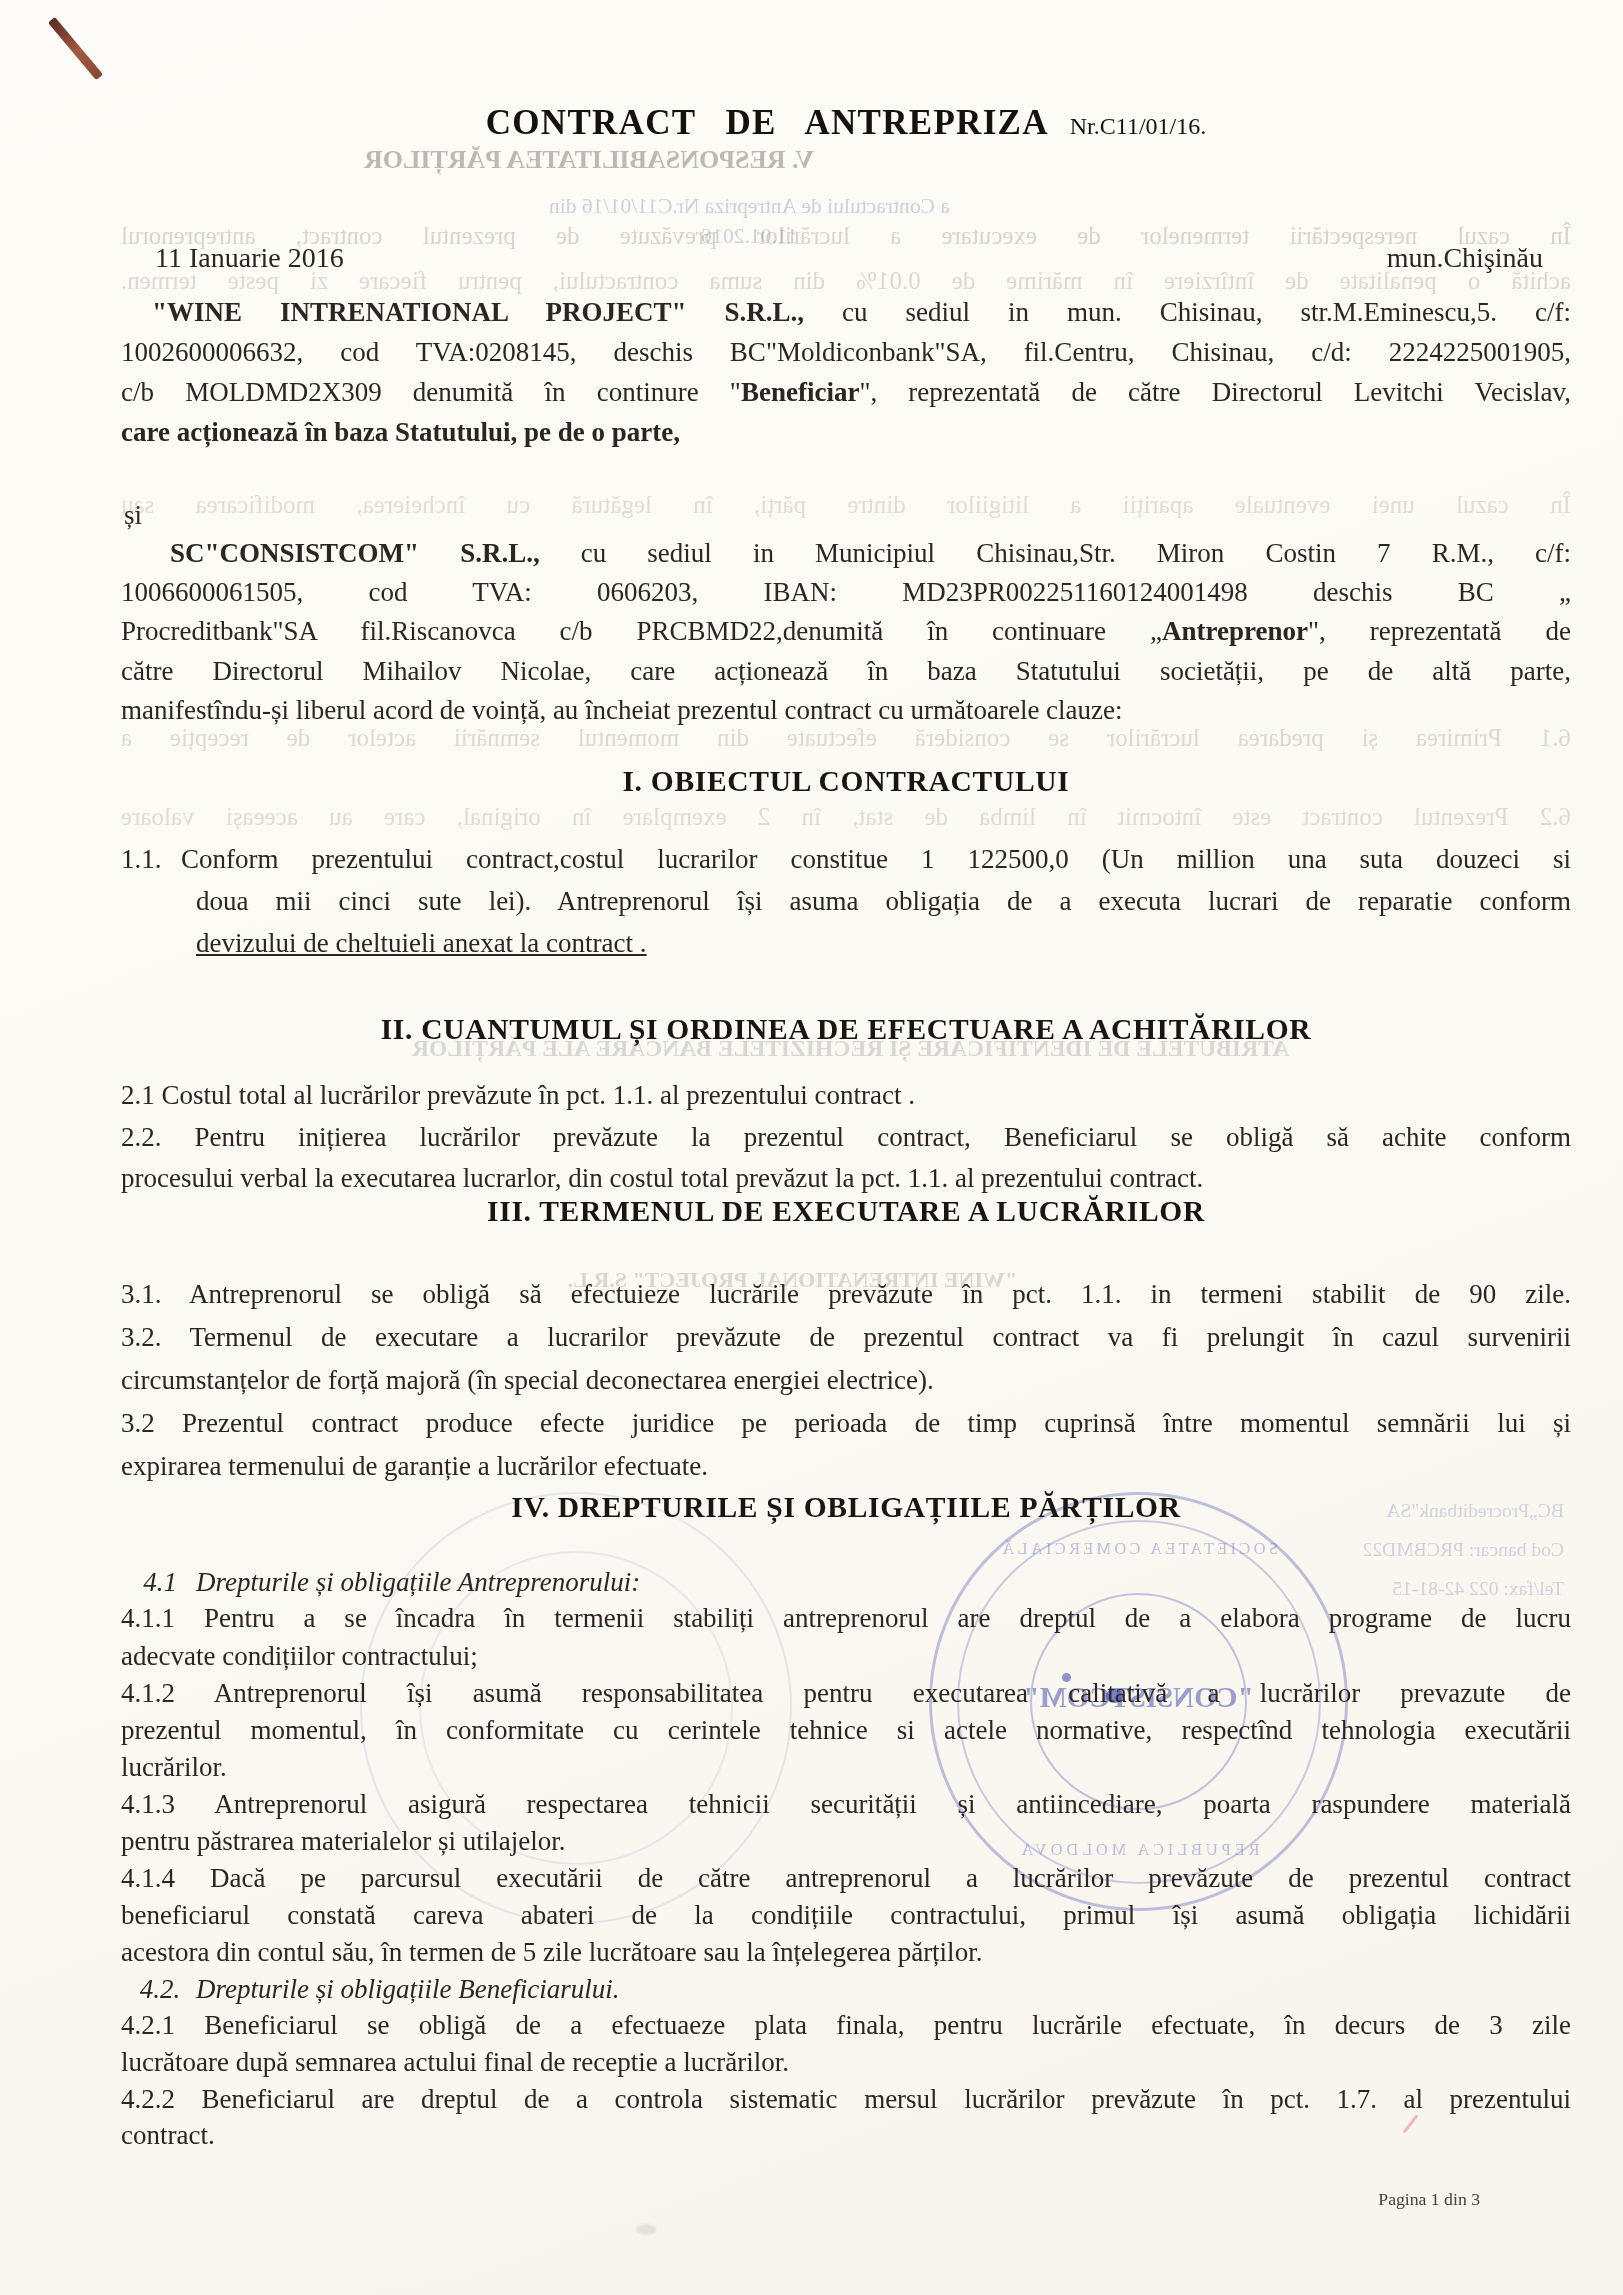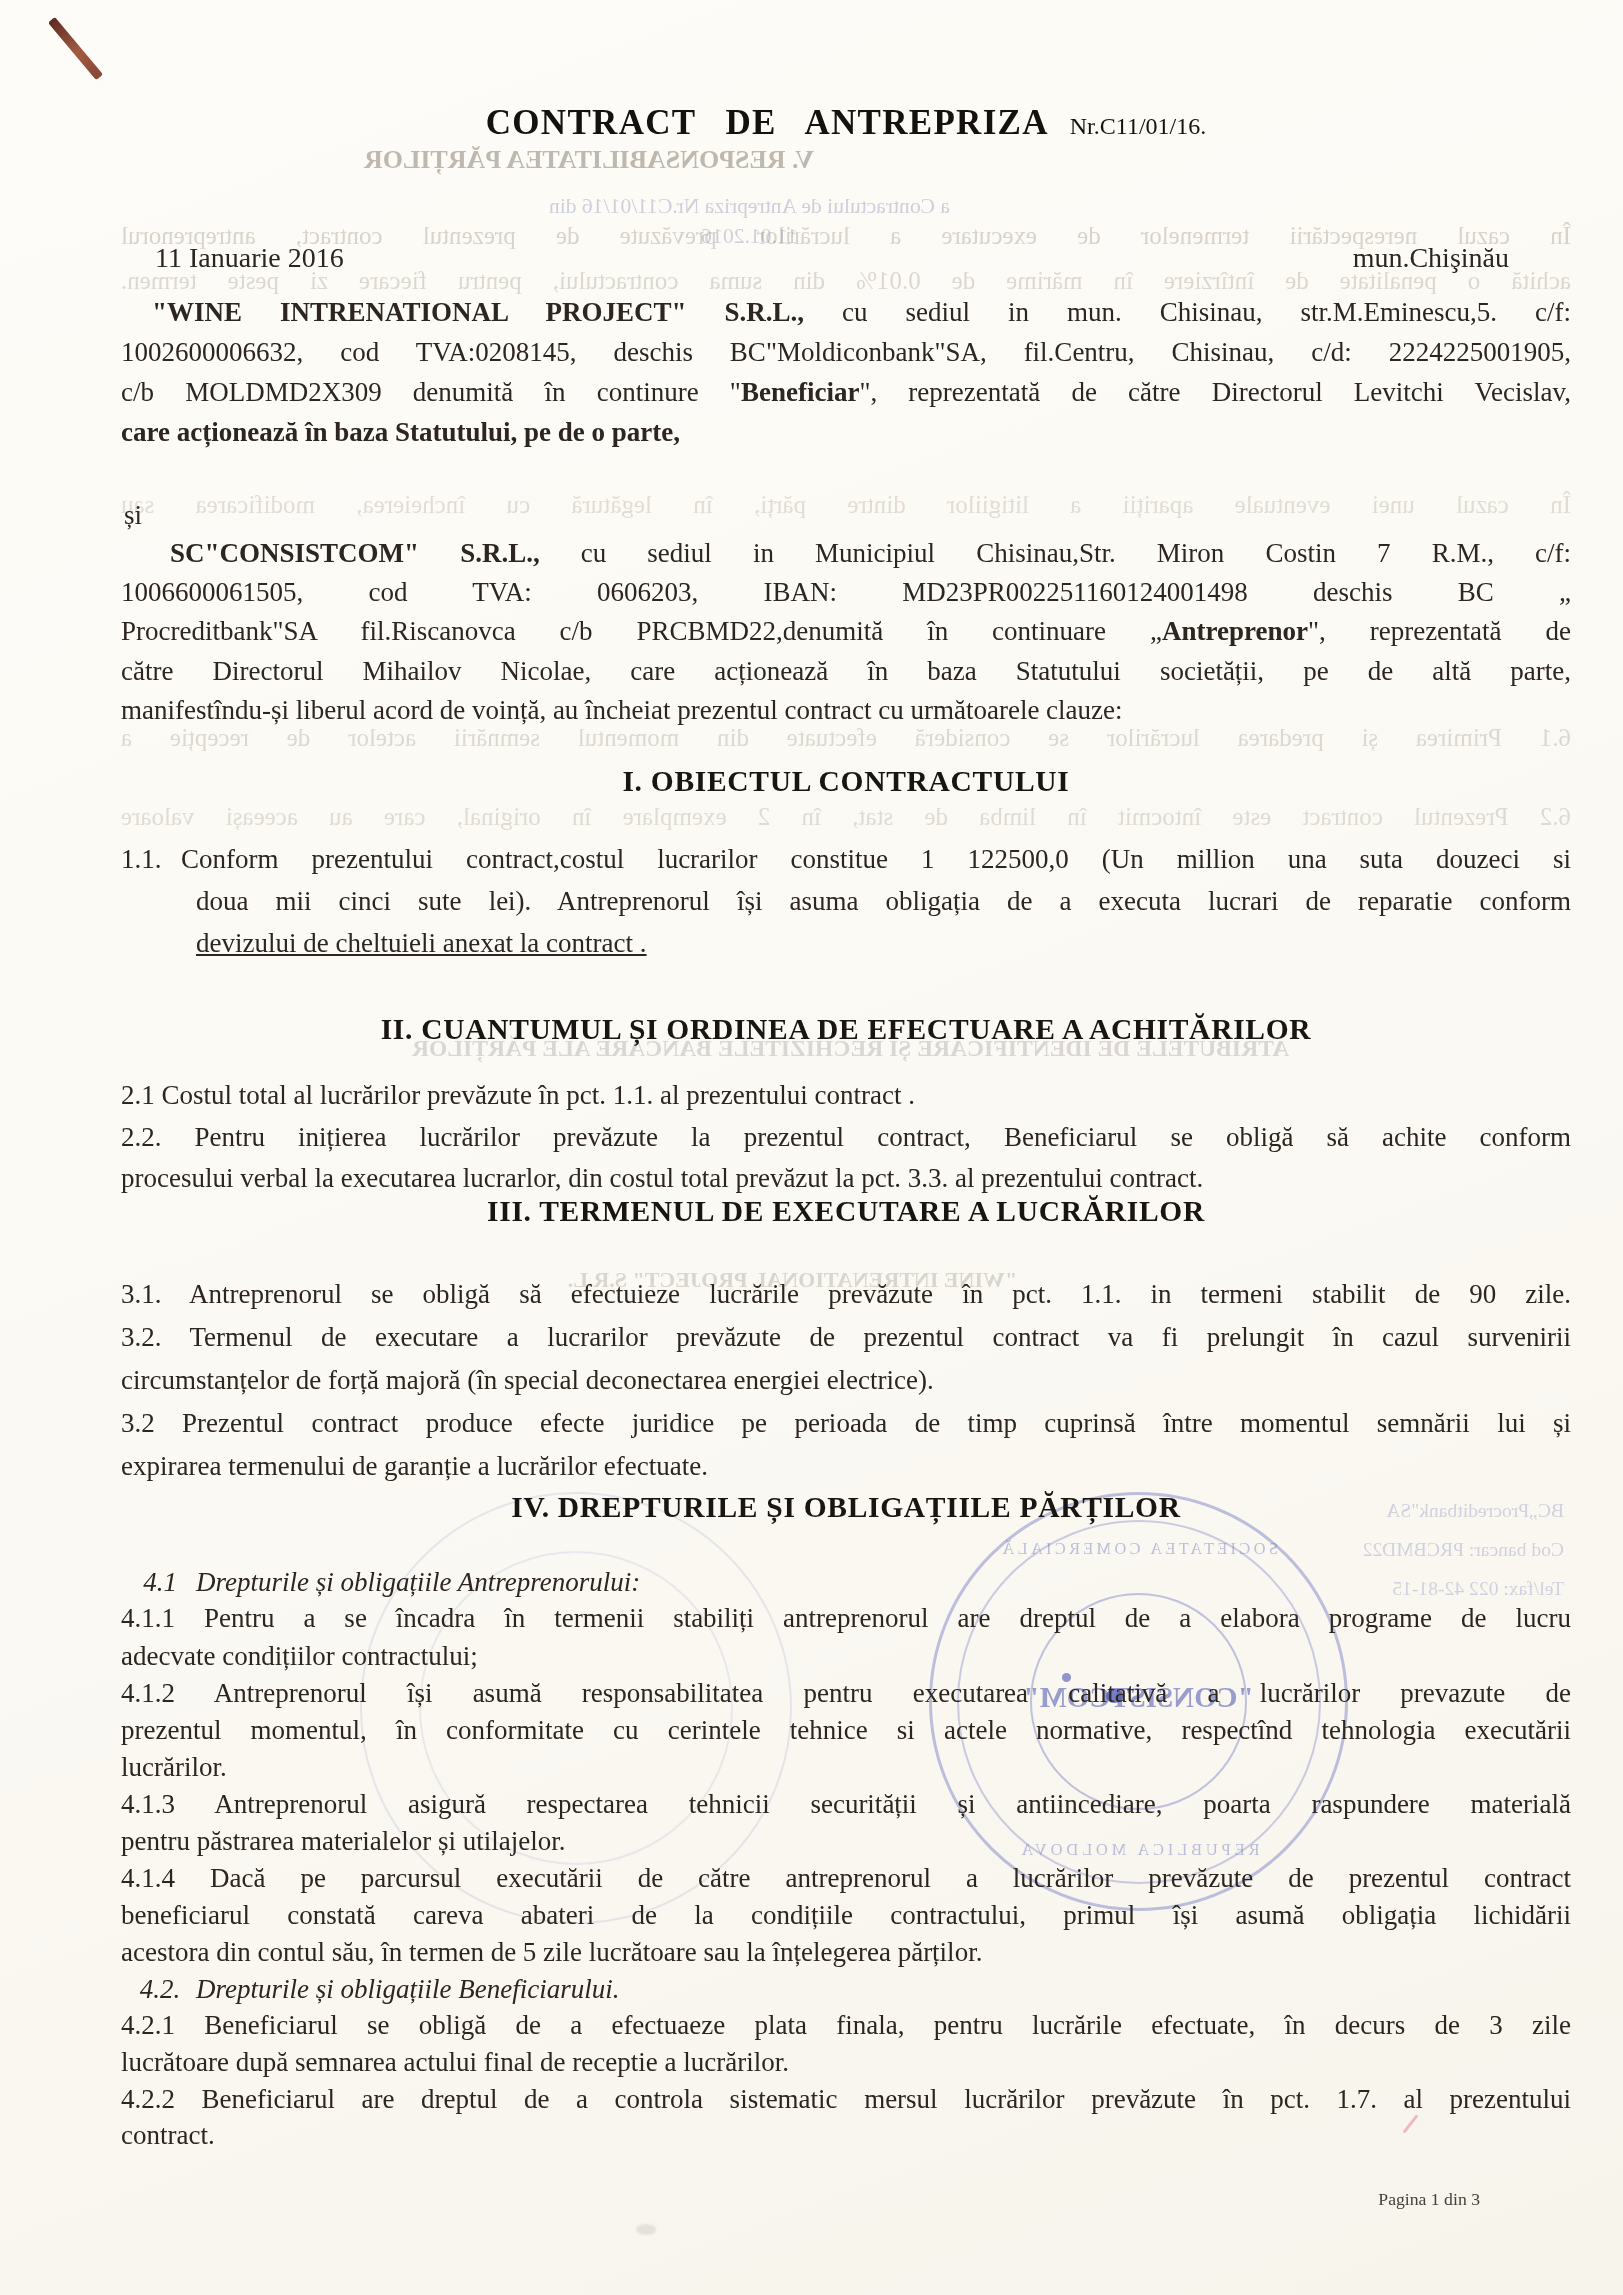--- a/index.html
+++ b/index.html
@@ -56,21 +56,21 @@
   </div>
   <div class="abs" style="left:1106px;top:1689px;width:17px;height:14.4px;border-radius:50%;background:rgba(72,84,180,0.75);"></div>
   <div class="abs" style="left:1062px;top:1673px;width:9.2px;height:8.5px;border-radius:50%;background:rgba(72,84,180,0.6);"></div>
 
   <div class="abs c" style="left:121px;top:103px;width:1450px;">
     <span class="b" style="font-size:35px;letter-spacing:1.3px;word-spacing:19.6px;color:#14110f;">CONTRACT  DE  ANTREPRIZA</span>
     <span style="font-size:24px;margin-left:18.3px;color:#14110f;">Nr.C11/01/16.</span>
   </div>
 
   <div class="abs bl" style="left:155px;top:241px;font-size:28px;">11 Ianuarie 2016</div>
-  <div class="abs bl" style="right:114px;top:241px;font-size:28px;text-align:center;">mun.Chişinău</div>
+  <div class="abs bl" style="right:80px;top:241px;font-size:28px;text-align:center;">mun.Chişinău</div>
 
   <div class="abs bl j" style="left:121px;top:296px;width:1450px;">
     <span style="display:inline-block;width:31px;"></span><span class="b">"WINE INTRENATIONAL PROJECT" S.R.L.,</span><span> cu sediul in mun. Chisinau, str.M.Eminescu,5. c/f:</span>
   </div>
   <div class="abs bl j" style="left:121px;top:336px;width:1450px;">1002600006632, cod TVA:0208145, deschis BC"Moldiconbank"SA, fil.Centru, Chisinau, c/d: 2224225001905,</div>
   <div class="abs bl j" style="left:121px;top:376px;width:1450px;">
     <span>c/b MOLDMD2X309 denumită în continure "</span><span class="b">Beneficiar</span><span>", reprezentată de către Directorul Levitchi Vecislav,</span>
   </div>
   <div class="abs bl" style="left:121px;top:416px;width:1450px;font-weight:bold;">care acționează în baza Statutului, pe de o parte,</div>
 
@@ -89,21 +89,21 @@
   <div class="abs hd c" style="left:121px;top:765px;width:1450px;">I. OBIECTUL CONTRACTULUI</div>
   <div class="abs bl j" style="left:121px;top:843px;width:1450px;">
     <span style="margin-right:19.6px;">1.1.</span><span>Conform prezentului contract,costul lucrarilor constitue 1 122500,0 (Un million una suta douzeci si</span>
   </div>
   <div class="abs bl j" style="left:196px;top:885px;width:1375px;">doua mii cinci sute lei). Antreprenorul își asuma obligația de a executa lucrari de reparatie conform</div>
   <div class="abs bl" style="left:196px;top:927px;width:1375px;text-decoration:underline;">devizului de cheltuieli anexat la contract .</div>
 
   <div class="abs hd c" style="left:121px;top:1013px;width:1450px;">II. CUANTUMUL ȘI ORDINEA DE EFECTUARE A ACHITĂRILOR</div>
   <div class="abs bl" style="left:121px;top:1079px;width:1450px;">2.1 Costul total al lucrărilor prevăzute în pct. 1.1. al prezentului contract .</div>
   <div class="abs bl j" style="left:121px;top:1121px;width:1450px;">2.2. Pentru inițierea lucrărilor prevăzute la prezentul contract, Beneficiarul se obligă să achite conform</div>
-  <div class="abs bl" style="left:121px;top:1162px;width:1450px;">procesului verbal la executarea lucrarlor, din costul total prevăzut la pct. 3.3. al prezentului contract.</div>
+  <div class="abs bl" style="left:121px;top:1162px;width:1450px;">procesului verbal la executarea lucrarlor, din costul total prevăzut la pct. 1.1. al prezentului contract.</div>
 
   <div class="abs hd c" style="left:121px;top:1195px;width:1450px;">III. TERMENUL DE EXECUTARE A LUCRĂRILOR</div>
   <div class="abs bl j" style="left:121px;top:1278px;width:1450px;">3.1. Antreprenorul se obligă să efectuieze lucrările prevăzute în pct. 1.1. in termeni stabilit de 90 zile.</div>
   <div class="abs bl j" style="left:121px;top:1321px;width:1450px;">3.2. Termenul de executare a lucrarilor prevăzute de prezentul contract va fi prelungit în cazul survenirii</div>
   <div class="abs bl" style="left:121px;top:1364px;width:1450px;">circumstanțelor de forță majoră (în special deconectarea energiei electrice).</div>
   <div class="abs bl j" style="left:121px;top:1407px;width:1450px;">3.2  Prezentul contract produce efecte juridice pe perioada de timp cuprinsă între momentul semnării lui și</div>
   <div class="abs bl" style="left:121px;top:1450px;width:1450px;">expirarea termenului de garanție a lucrărilor efectuate.</div>
 
   <div class="abs hd c" style="left:121px;top:1491px;width:1450px;">IV. DREPTURILE ȘI OBLIGAȚIILE PĂRȚILOR</div>
   <div class="abs bl" style="left:124px;top:1566px;width:1447px;">

